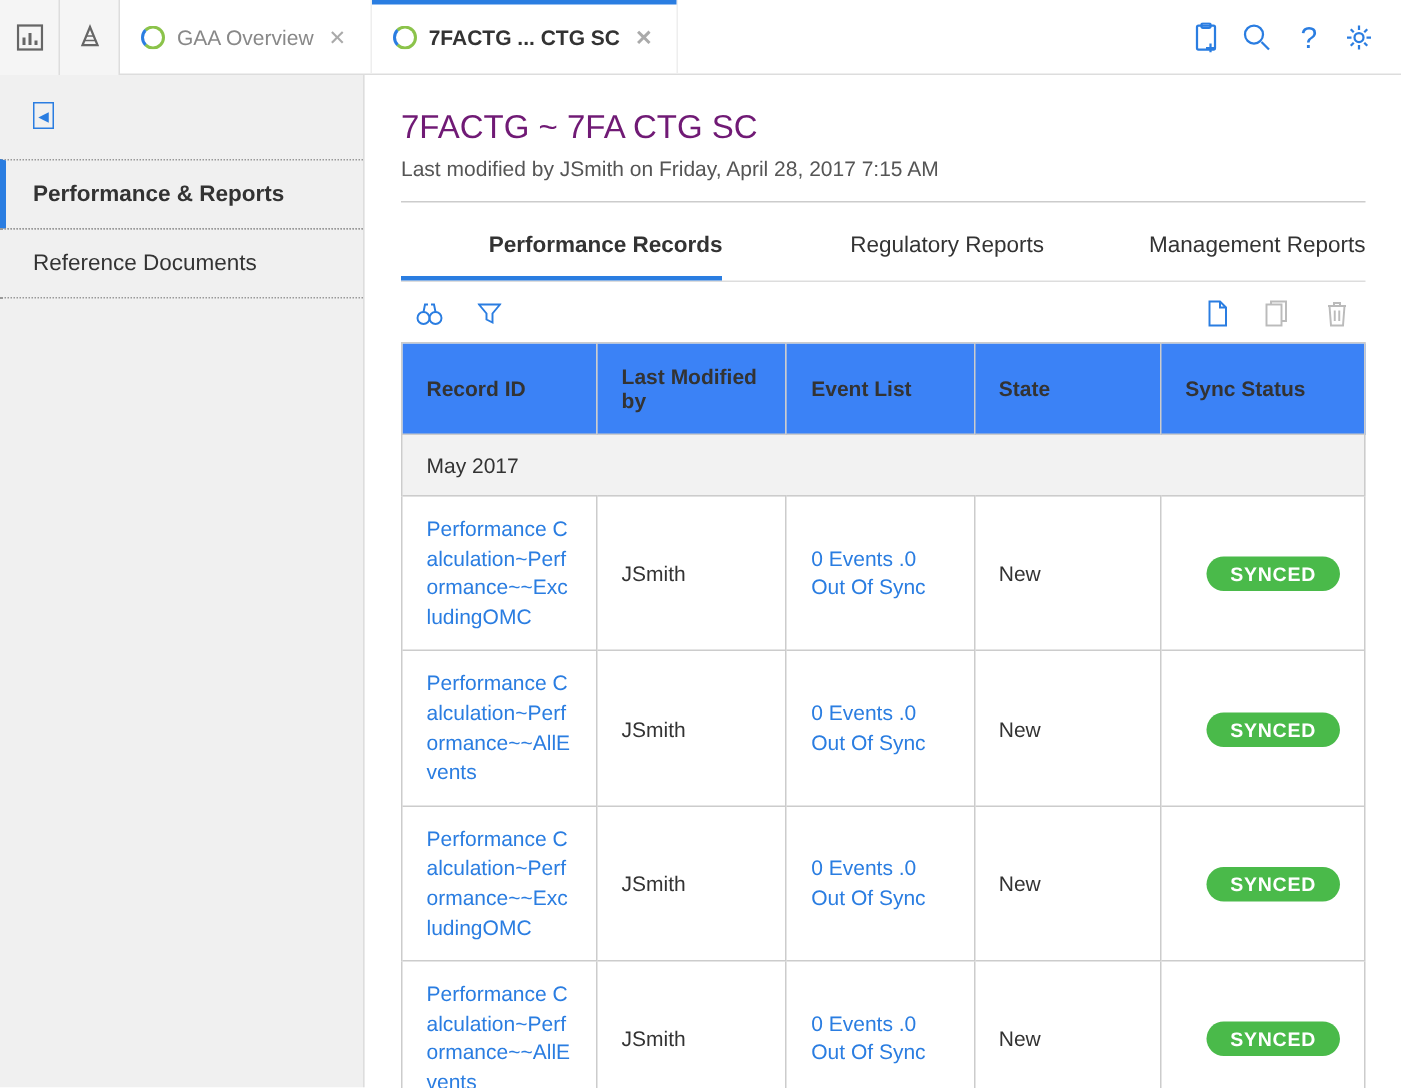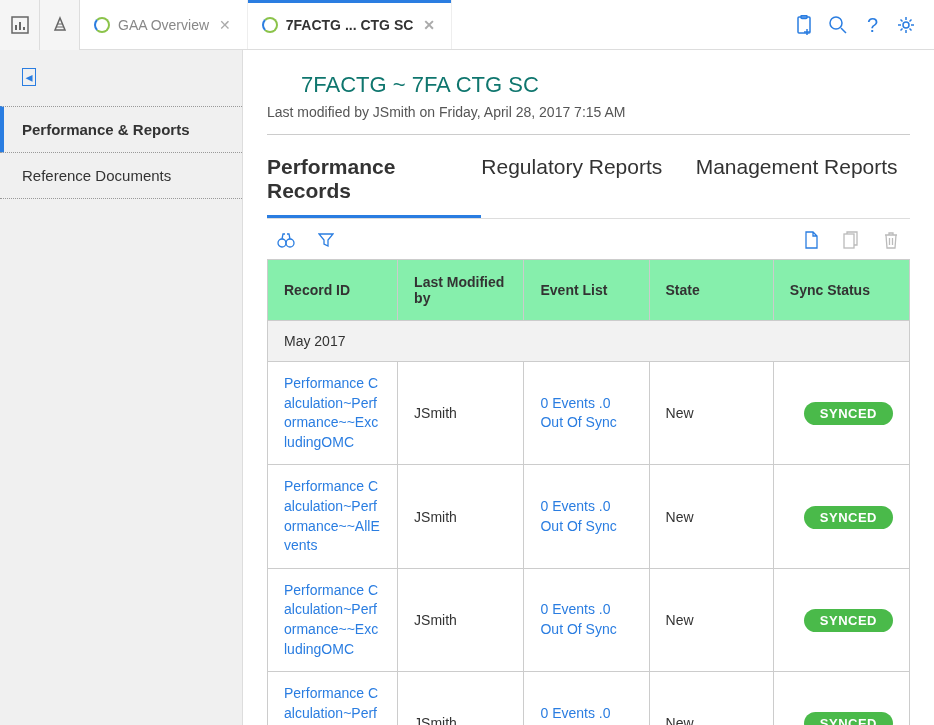--- a/index.html
+++ b/index.html
@@ -24,35 +24,35 @@
   .sidebar { width: 243px; background: #f0f0f0; border-right: 1px solid #ddd; }
   .sidebar-header { display: flex; justify-content: space-between; align-items: center; padding: 18px 16px 20px 22px; }
   .sidebar-title { font-size: 19px; font-weight: 600; color: #333; }
   .sidebar-collapse { color: #2a7de1; cursor: pointer; font-size: 14px; border: 1px solid #2a7de1; width: 14px; height: 18px; display:flex; align-items:center; justify-content:center; }
   
   .nav-item { padding: 14px 22px; font-size: 15px; color: #333; cursor: pointer; border-top: 1px dotted #999; border-bottom: 1px dotted #999; margin-bottom:-1px;}
   .nav-item.active { font-weight: 700; border-left: 4px solid #2a7de1; background: #f0f0f0; padding-left: 18px; }
   
   
   .content { flex: 1; padding: 22px 24px 0 24px; overflow-y: auto; position: relative; }
-  .page-title { font-size: 22px; color: #0f766e; margin-bottom: 6px; margin-left: 34px; }
+  .page-title { font-size: 22px; color: #701a75; margin-bottom: 6px; }
   .page-subtitle { font-size: 14px; color: #555; padding-bottom: 14px; border-bottom: 1px solid #ccc; }
   
   .subtabs { display: flex; margin-top: 6px; border-bottom: 1px solid #ddd; }
-  .subtab { flex: 1; text-align: left; padding: 14px 0 12px; font-size: 21px; cursor: pointer; color: #333; }
+  .subtab { flex: 1; text-align: right; padding: 14px 0 12px; font-size: 15px; cursor: pointer; color: #333; }
   .subtab.active { font-weight: 700; border-bottom: 3px solid #2a7de1; }
   
   .toolbar { display: flex; justify-content: space-between; padding: 12px 10px 10px; }
   .toolbar-left, .toolbar-right { display: flex; gap: 22px; }
   .tool-icon { color: #2a7de1; cursor: pointer; width:18px; height:18px; display:flex; align-items:center; justify-content:center;}
   .tool-icon.muted { color: #bbb; }
   
   
   table { width: 100%; border-collapse: collapse; border: 1px solid #ccc; }
-  th { text-align: left; padding: 14px 16px; font-weight: 700; font-size: 14px; border: 1px solid #ccc; background: #86efac; }
+  th { text-align: left; padding: 14px 16px; font-weight: 700; font-size: 14px; border: 1px solid #ccc; background: #3b82f6; }
   td { padding: 12px 16px; font-size: 14px; border-left: 1px solid #ccc; border-right: 1px solid #ccc; vertical-align: middle; }
   tr { border-bottom: 1px solid #ccc; }
   .group-row td { background: #f2f2f2; font-weight: 400; padding: 12px 16px; border-top: 1px dotted #999; border-bottom: 1px dotted #999; }
   .link { color: #2a7de1; cursor: pointer; }
   .record-link { display: inline-block; max-width: 110px; word-break: break-all; line-height: 1.4; }
   .event-link { display:inline-block; max-width: 110px; line-height:1.4;}
   .badge { background: #4aba4a; color: #fff; font-weight: 700; padding: 4px 16px; border-radius: 12px; font-size: 13px; letter-spacing: 0.5px;}
   
   .col-record { width: 135px; }
   .col-mod { width: 130px; }

